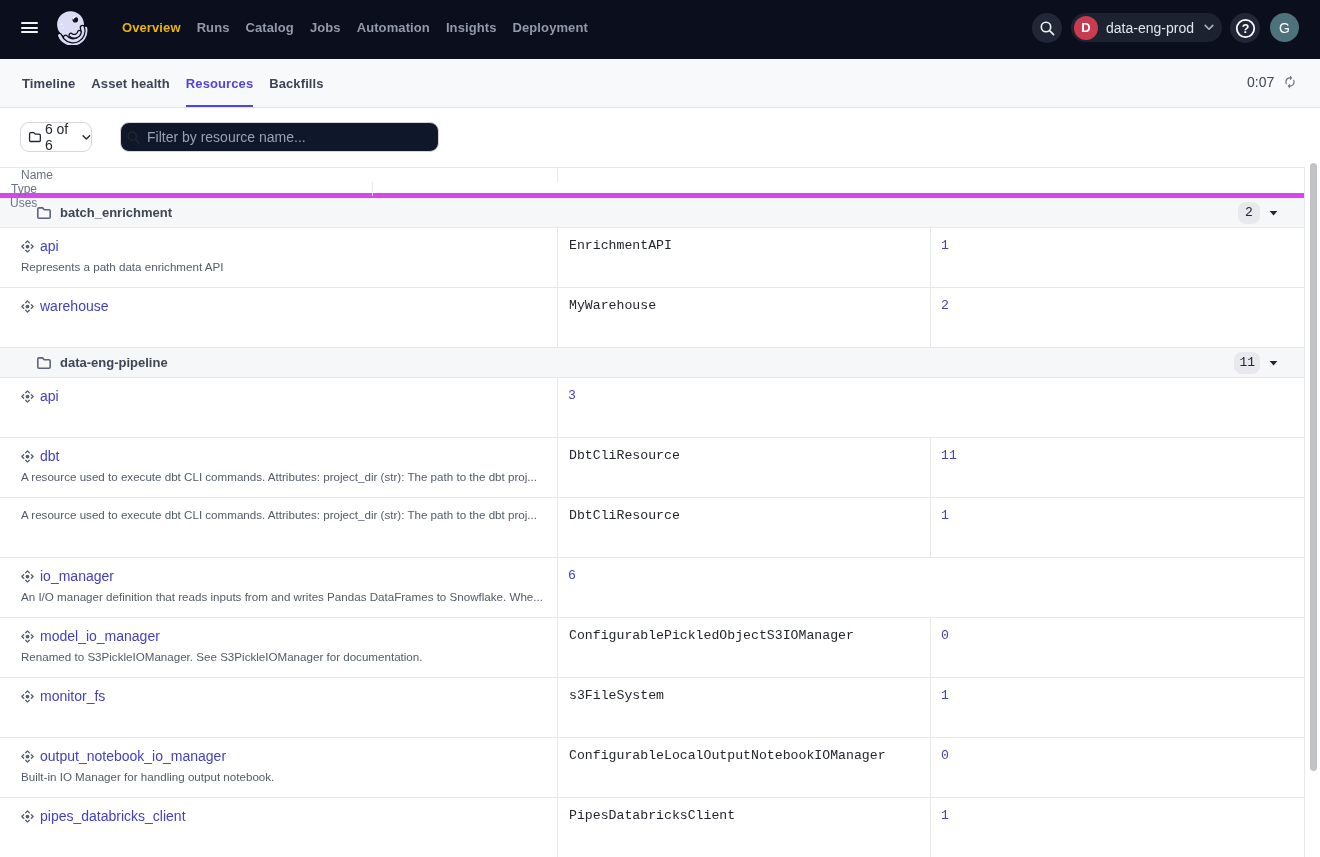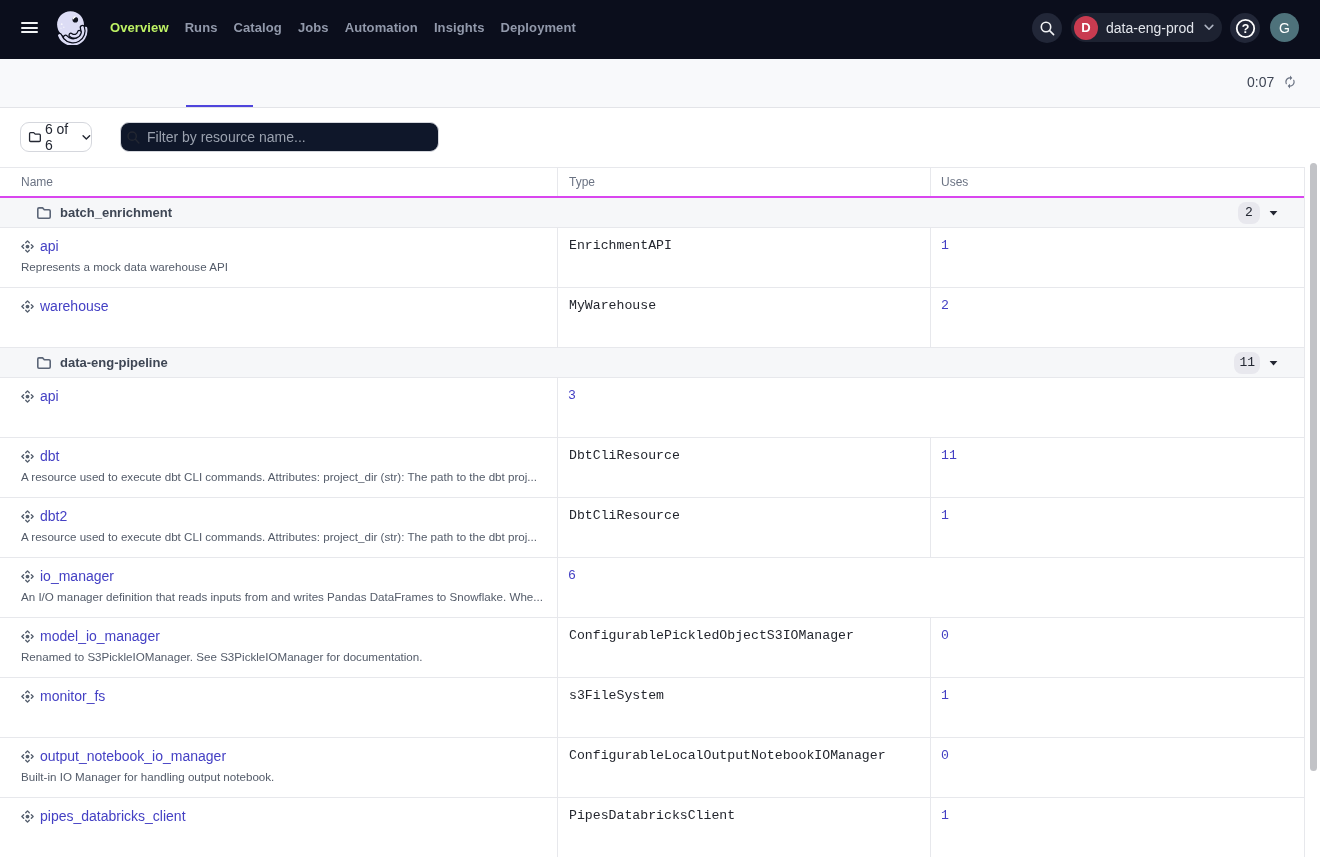--- a/index.html
+++ b/index.html
@@ -7,21 +7,21 @@
   font-family:"Liberation Sans", sans-serif; }
 .page { position:relative; width:1320px; height:857px; }
 
 
 .nav { position:absolute; left:0; top:0; width:1320px; height:59px; background:#0b0e1c; }
 .burger { position:absolute; left:21px; top:22px; width:17px; height:12px; }
 .burger div { height:2px; background:#f2f3f5; border-radius:1px; margin-bottom:2.7px; }
 .logo { position:absolute; left:55px; top:11px; }
 .navlinks { position:absolute; left:110px; top:-2px; height:59px; display:flex; align-items:center; gap:16px; }
 .navlinks a { font-size:13px; font-weight:700; color:#9299ab; text-decoration:none; letter-spacing:0.1px; }
-.navlinks a.active { color:#bef264; }
+.navlinks a.active { color:#eab308;margin-left:12px; }
 .circbtn { position:absolute; top:13px; width:30px; height:30px; border-radius:50%; background:#222738; display:flex; align-items:center; justify-content:center; }
 .wspill { position:absolute; left:1071px; top:13px; height:29px; border-radius:15px; background:#1d2231; display:flex; align-items:center; padding:0 8px 0 3px; }
 .wsd { width:24px; height:24px; border-radius:50%; background:#c93b50; color:#fff; font-size:13px; font-weight:700; display:flex; align-items:center; justify-content:center; }
 .wsname { color:#e3e6ec; font-size:14px; font-weight:500; margin:0 10px 0 8px; }
 .avatar { position:absolute; left:1270px; top:13px; width:29px; height:29px; border-radius:50%; background:#4e727b; color:#fff; font-size:14px; font-weight:500; display:flex; align-items:center; justify-content:center; }
 
 
 .tabbar { position:absolute; left:0; top:59px; width:1320px; height:49px; background:#f8f9fb; border-bottom:1px solid #e3e4e8; }
 .tabs { position:absolute; left:22px; top:0; height:48px; display:flex; align-items:center; gap:16px; }
 .tabs span { font-size:13px; font-weight:700; color:#3c4454; letter-spacing:0.1px; }
@@ -31,21 +31,21 @@
 .refresh { position:absolute; left:1283px; top:16px; }
 
 
 .fbtn { position:absolute; left:20px; top:122px; width:72px; height:30px; border:1px solid #d5d7dd; border-radius:9px; background:#fff; display:flex; align-items:center; padding-left:7px; }
 .fbtn .lbl { font-size:14px; color:#232732; margin:0 7px 0 3px; }
 .finput { position:absolute; left:120px; top:122px; width:319px; height:30px; border:1px solid #d5d7dd; border-radius:9px; background:#0f172a; display:flex; align-items:center; padding-left:5px; }
 .finput .ph { font-size:14px; color:#9aa1ae; margin-left:6px; }
 
 
 .table { position:absolute; left:0; top:167px; width:1305px; border-top:1px solid #e7e8ec; border-right:1px solid #e7e8ec; }
-.hrow { display:flex; height:30px; border-bottom:2px solid #d946ef; }
+.hrow { display:flex; height:30px; border-bottom:5px solid #d946ef;flex-direction:column; }
 .hrow .c { font-size:12px; color:#6b7383; display:flex; align-items:center; }
 .c1 { width:558px; border-right:1px solid #e7e8ec; padding-left:21px; }
 .c2 { width:373px; border-right:1px solid #e7e8ec; padding-left:11px; }
 .c3 { flex:1; padding-left:10px; }
 .grow { display:flex; align-items:center; height:30px; background:#f6f7f9; border-bottom:1px solid #e7e8ec; padding-left:36px; }
 .grow .gname { font-size:13px; font-weight:700; color:#3e4654; margin-left:8px; }
 .grow .badge { margin-left:auto; height:22px; min-width:22px; padding:0 5px; background:#e8e8ee; border-radius:8px; font-size:13px; font-family:"Liberation Mono",monospace; color:#232732; display:flex; align-items:center; justify-content:center; }
 .grow .caret { margin-left:9px; margin-right:26px; }
 .rrow { display:flex; height:60px; border-bottom:1px solid #e7e8ec; }
 .rrow .c1 { padding-top:7px; }
@@ -108,20 +108,26 @@
     <div class="circbtn" style="left:1230px;">
       <svg width="21" height="21" viewBox="0 0 21 21">
           <circle cx="10.5" cy="10.5" r="8.7" fill="none" stroke="#ffffff" stroke-width="1.8"></circle>
           <text x="10.5" y="15.2" text-anchor="middle" font-size="12.5" font-weight="700" fill="#ffffff" font-family="Liberation Sans">?</text>
         </svg>
     </div>
     <div class="avatar">G</div>
   </div>
 
   <div class="tabbar">
+    <div class="tabs">
+        <span>Timeline</span>
+        <span>Asset health</span>
+        <span class="active" id="restab">Resources</span>
+        <span>Backfills</span>
+      </div>
     <div class="underline" id="tabul" style="left:186px; width:67px;"></div>
     <div class="timer">0:07</div>
     <svg class="refresh" width="14" height="14" viewBox="0 0 24 24">
         <path fill="#6b7383" d="M12 6v3l4-4-4-4v3c-4.42 0-8 3.58-8 8 0 1.57.46 3.03 1.24 4.26L6.7 14.8c-.45-.83-.7-1.79-.7-2.8 0-3.31 2.69-6 6-6zm6.76 1.74L17.3 9.2c.44.84.7 1.79.7 2.8 0 3.31-2.69 6-6 6v-3l-4 4 4 4v-3c4.42 0 8-3.58 8-8 0-1.57-.46-3.03-1.24-4.26z"></path>
       </svg>
   </div>
 
   <div class="fbtn">
     <svg width="16" height="16" viewBox="0 0 16 16">
         <path d="M1.8,4.1 C1.8,3.4 2.3,2.9 3,2.9 H6.6 L8.3,4.7 H13 C13.7,4.7 14.2,5.2 14.2,5.9 V12 C14.2,12.7 13.7,13.2 13,13.2 H3 C2.3,13.2 1.8,12.7 1.8,12 Z" fill="none" stroke="#232732" stroke-width="1.5" stroke-linejoin="round"></path>
@@ -157,21 +163,21 @@
       </div>
     <div class="rrow">
         <div class="c1">
           <div class="nameline">
             <svg width="15" height="15" viewBox="0 0 16 16">
               <circle cx="8" cy="8" r="2" fill="#56606f"></circle>
               <path d="M6.1,3.9 L8,2 L9.9,3.9 M12.1,6.1 L14,8 L12.1,9.9 M9.9,12.1 L8,14 L6.1,12.1 M3.9,9.9 L2,8 L3.9,6.1" fill="none" stroke="#56606f" stroke-width="1.5" stroke-linecap="round" stroke-linejoin="round"></path>
             </svg>
             <a class="rlink">api</a>
           </div>
-          <div class="desc">Represents a mock data warehouse API</div>
+          <div class="desc">Represents a path data enrichment API</div>
         </div>
         <div class="c2">
           <div class="typ">EnrichmentAPI</div>
         </div>
         <div class="c3">
           <a class="uses">1</a>
         </div>
       </div>
     <div class="rrow">
         <div class="c1">
@@ -227,27 +233,20 @@
         </div>
         <div class="c2">
           <div class="typ">DbtCliResource</div>
         </div>
         <div class="c3">
           <a class="uses">11</a>
         </div>
       </div>
     <div class="rrow">
         <div class="c1">
-          <div class="nameline">
-            <svg width="15" height="15" viewBox="0 0 16 16">
-              <circle cx="8" cy="8" r="2" fill="#56606f"></circle>
-              <path d="M6.1,3.9 L8,2 L9.9,3.9 M12.1,6.1 L14,8 L12.1,9.9 M9.9,12.1 L8,14 L6.1,12.1 M3.9,9.9 L2,8 L3.9,6.1" fill="none" stroke="#56606f" stroke-width="1.5" stroke-linecap="round" stroke-linejoin="round"></path>
-            </svg>
-            <a class="rlink">dbt2</a>
-          </div>
           <div class="desc">A resource used to execute dbt CLI commands. Attributes: project_dir (str): The path to the dbt proj...</div>
         </div>
         <div class="c2">
           <div class="typ">DbtCliResource</div>
         </div>
         <div class="c3">
           <a class="uses">1</a>
         </div>
       </div>
     <div class="rrow">

